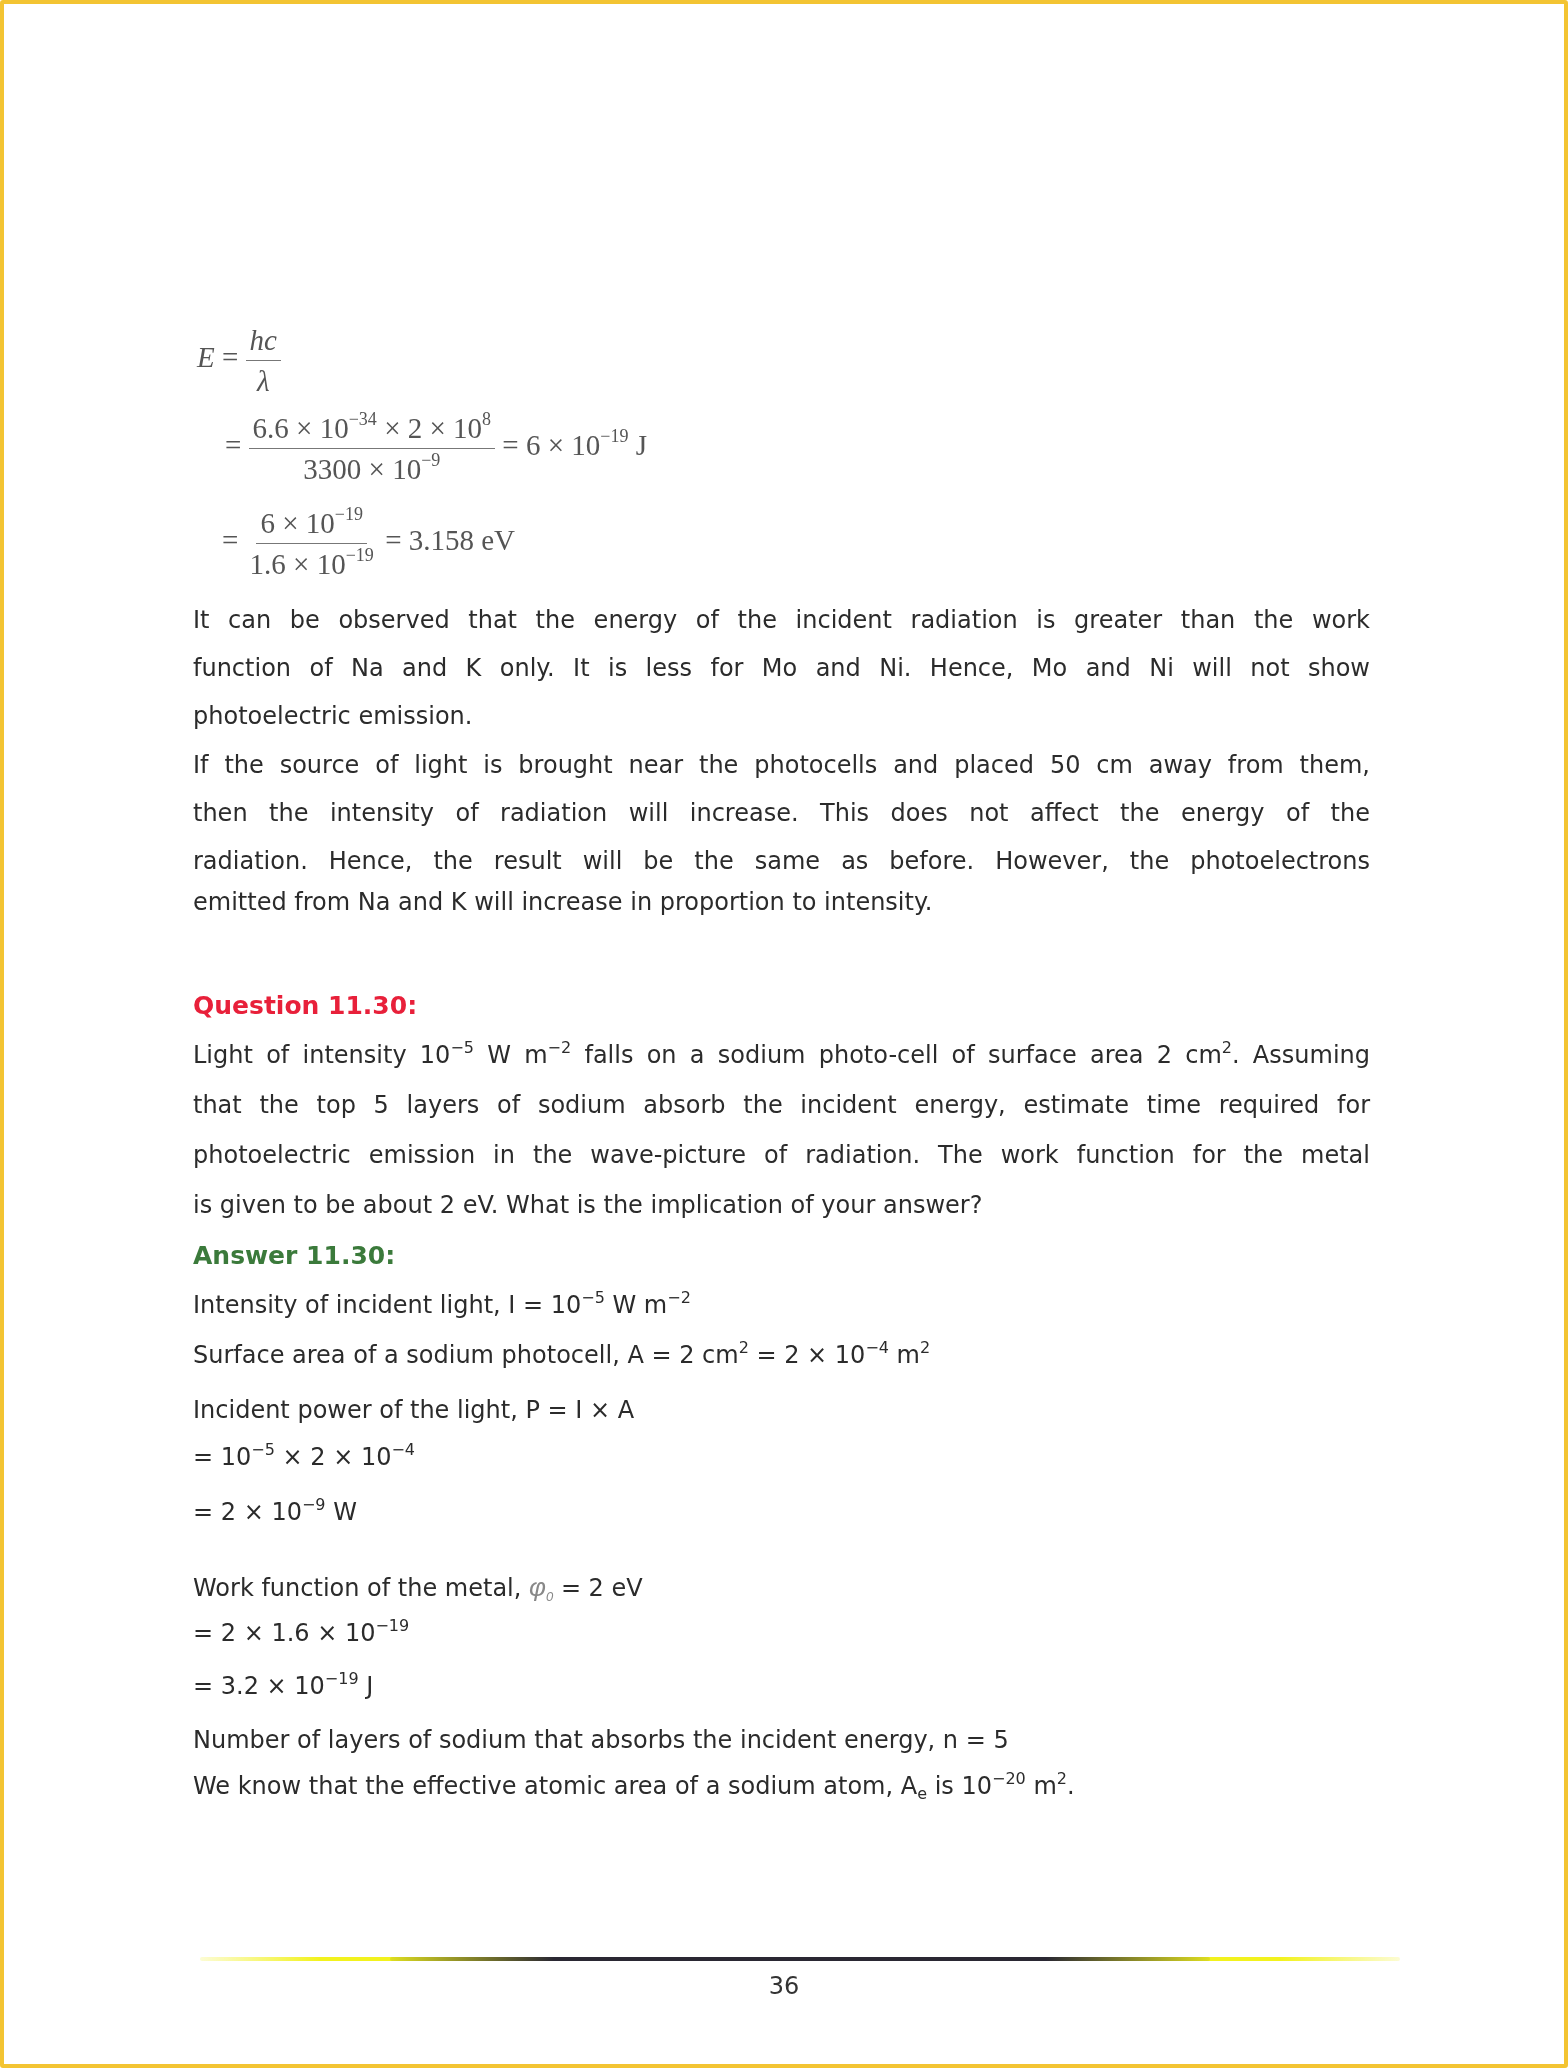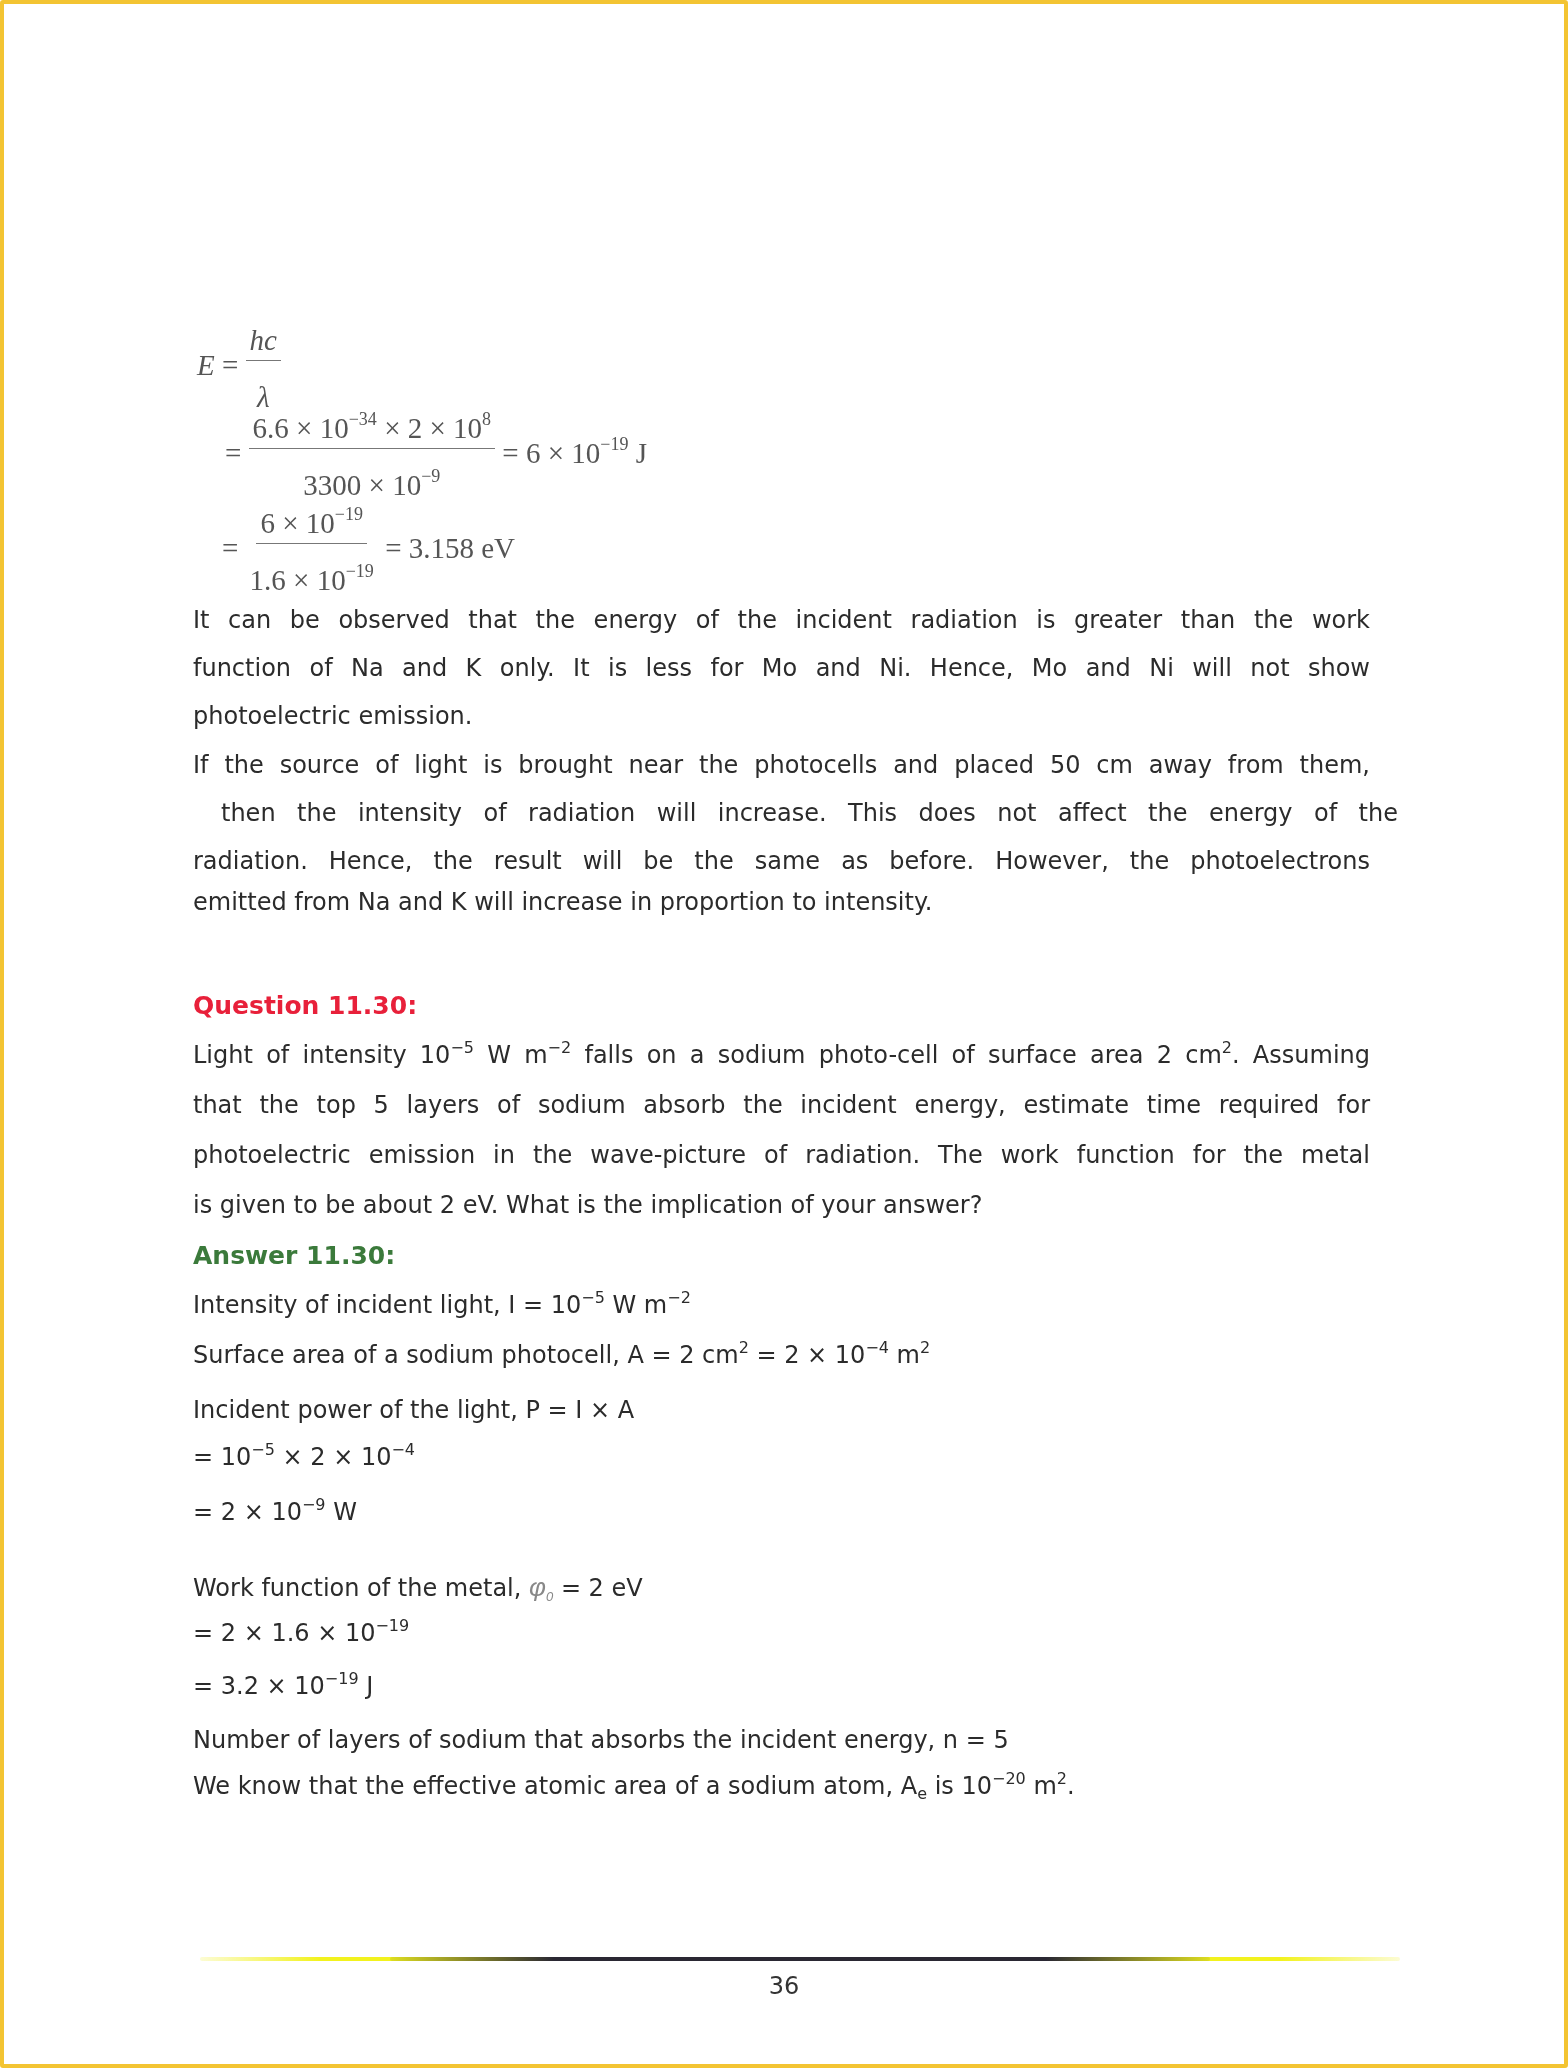--- a/index.html
+++ b/index.html
@@ -15,21 +15,21 @@
   }
   .just { text-align: justify; text-align-last: justify; white-space: normal; }
   .heading { font-weight: bold; font-size: 25px; }
   .q { color: #e8203a; }
   .a { color: #3b7a3b; }
   sup { font-size: 16px; vertical-align: 0; position: relative; top: -10px; line-height: 0; }
   sub { font-size: 16px; position: relative; top: 5px; line-height: 0; vertical-align: 0; }
 
   
   .math { position: absolute; font-family: "Liberation Serif", serif; color: #555; font-size: 29px; }
-  .frac { display: inline-flex; flex-direction: column; align-items: center; vertical-align: middle; gap: 16px; }
+  .frac { display: inline-flex; flex-direction: column; align-items: center; vertical-align: middle; }
   .frac .num { padding: 0 4px 2px 4px; border-bottom: 1.5px solid #777; line-height: 36px; }
   .frac .den { padding: 2px 4px 0 4px; line-height: 36px; }
   .math sup { font-size: 18px; top: -13px; }
   .it { font-style: italic; }
 
   .phi { font-family: Liberation Sans, sans-serif; font-style: italic; color: #888; font-size: 26px; }
   .phi sub { font-size: 13px; }
 
   .footer-line {
     position: absolute; left: 200px; top: 1956px; width: 1200px; height: 6px;
@@ -73,21 +73,21 @@
     <span class="den"><span>1.6 × 10</span><sup>−19</sup></span>
   </span>
   <span>= 3.158 eV</span>
 </div>
 
 <div class="txt just" style="top:605px;">It can be observed that the energy of the incident radiation is greater than the work</div>
 <div class="txt just" style="top:653px;">function of Na and K only. It is less for Mo and Ni. Hence, Mo and Ni will not show</div>
 <div class="txt" style="top:701px;">photoelectric emission.</div>
 
 <div class="txt just" style="top:750px;">If the source of light is brought near the photocells and placed 50 cm away from them,</div>
-<div class="txt just" style="top:798px;margin-left:28px;">then the intensity of radiation will increase. This does not affect the energy of the</div>
+<div class="txt just" style="top:798px;">then the intensity of radiation will increase. This does not affect the energy of the</div>
 <div class="txt just" style="top:846px;">radiation. Hence, the result will be the same as before. However, the photoelectrons</div>
 <div class="txt" style="top:887px;">emitted from Na and K will increase in proportion to intensity.</div>
 
 <div class="txt heading q" style="top:991px;">Question 11.30:</div>
 <div class="txt just" style="top:1040px;"><span>Light of intensity 10</span><sup>−5</sup><span> W m</span><sup>−2</sup><span> falls on a sodium photo-cell of surface area 2 cm</span><sup>2</sup><span>. Assuming</span></div>
 <div class="txt just" style="top:1090px;">that the top 5 layers of sodium absorb the incident energy, estimate time required for</div>
 <div class="txt just" style="top:1140px;">photoelectric emission in the wave-picture of radiation. The work function for the metal</div>
 <div class="txt" style="top:1190px;">is given to be about 2 eV. What is the implication of your answer?</div>
 
 <div class="txt heading a" style="top:1241px;">Answer 11.30:</div>

